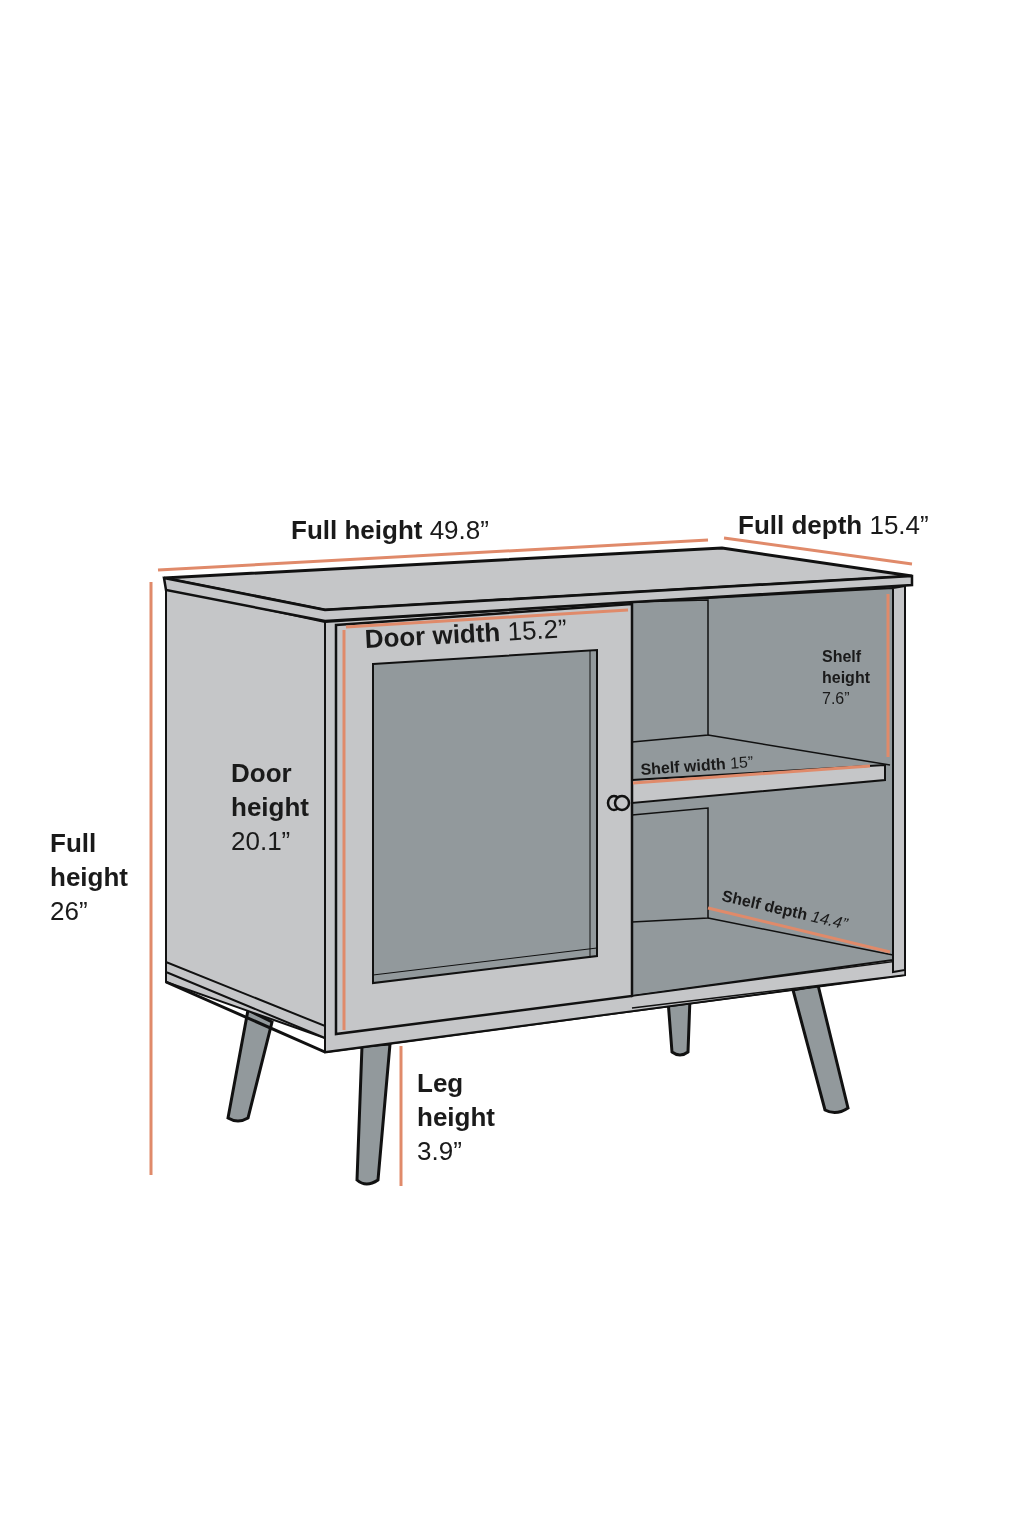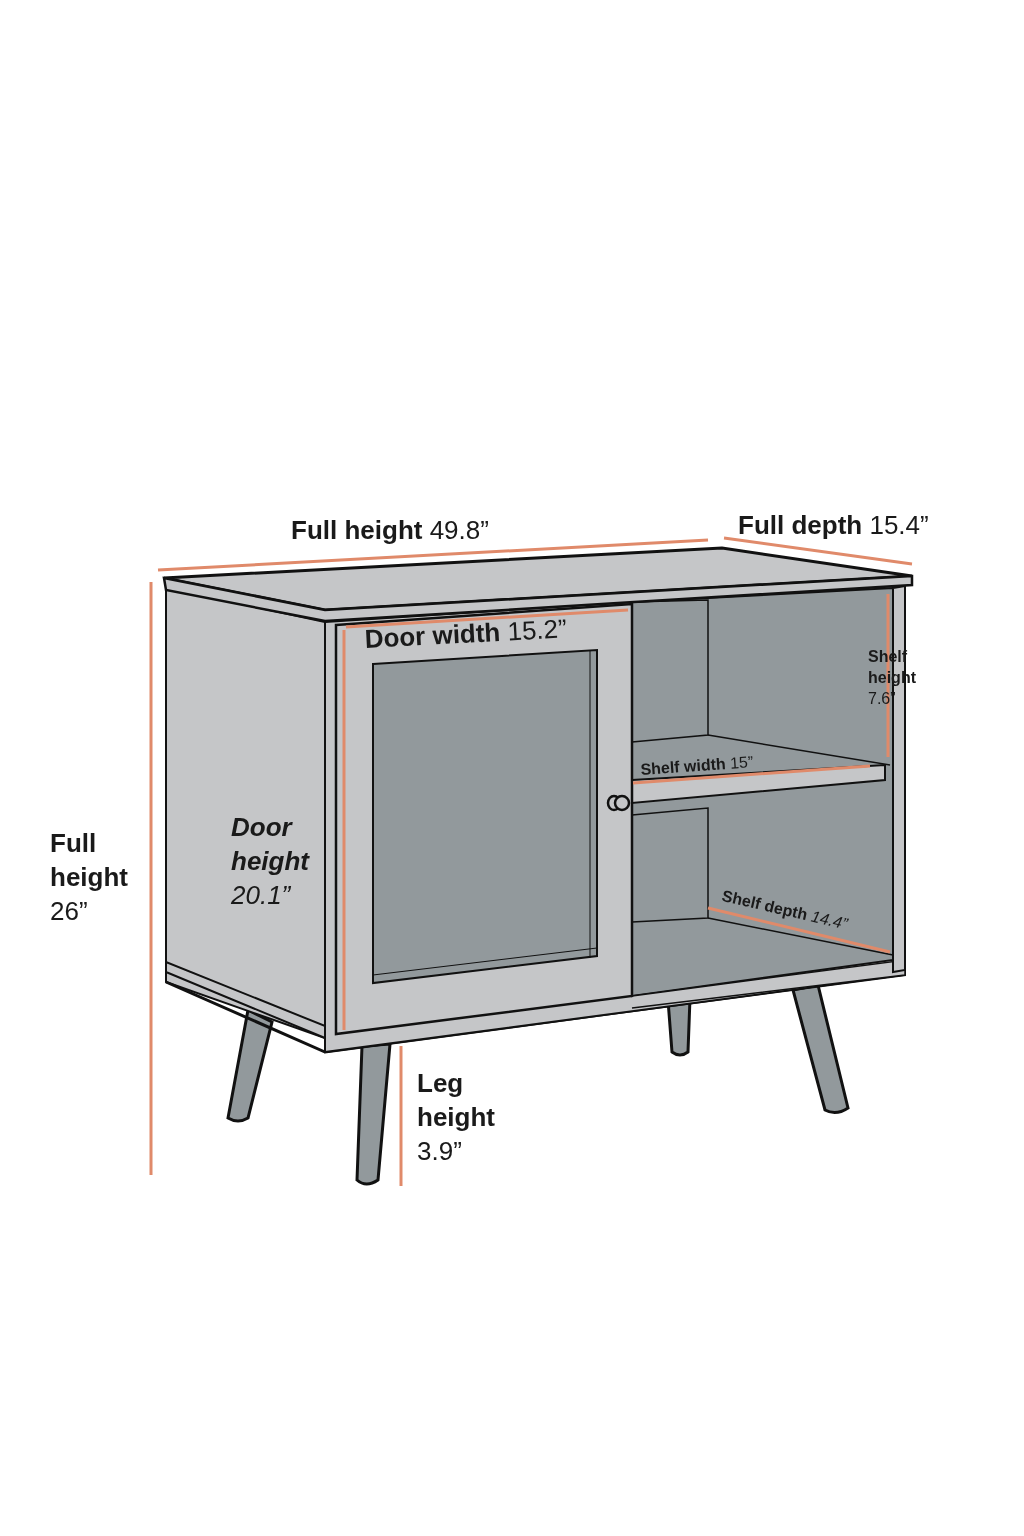--- a/index.html
+++ b/index.html
@@ -76,32 +76,32 @@
 <div class="lbl big" style="left:738px; top:512px;">
   <span class="b">Full depth</span>
   <span class="n">15.4”</span>
 </div>
 
 <div class="lbl big" style="left:364px; top:626px; transform:rotate(-3deg); transform-origin:left top;">
   <span class="b">Door width</span>
   <span class="n">15.2”</span>
 </div>
 
-<div class="lbl sm" style="left:868px; top:646px; line-height:21px;">
+<div class="lbl sm" style="left:822px; top:646px; line-height:21px;">
   <div class="b">Shelf</div>
   <div class="b">height</div>
   <div class="n">7.6”</div>
 </div>
 
 <div class="lbl sm" style="left:640px; top:762px; transform:rotate(-4deg); transform-origin:left top;">
   <span class="b">Shelf width</span>
   <span class="n">15”</span>
 </div>
 
-<div class="lbl big" style="left:231px; top:810px; line-height:34px;font-style:italic;">
+<div class="lbl big" style="left:231px; top:756px; line-height:34px;">
   <div class="b">Door</div>
   <div class="b">height</div>
   <div class="n">20.1”</div>
 </div>
 
 <div class="lbl big" style="left:50px; top:826px; line-height:34px;">
   <div class="b">Full</div>
   <div class="b">height</div>
   <div class="n">26”</div>
 </div>

